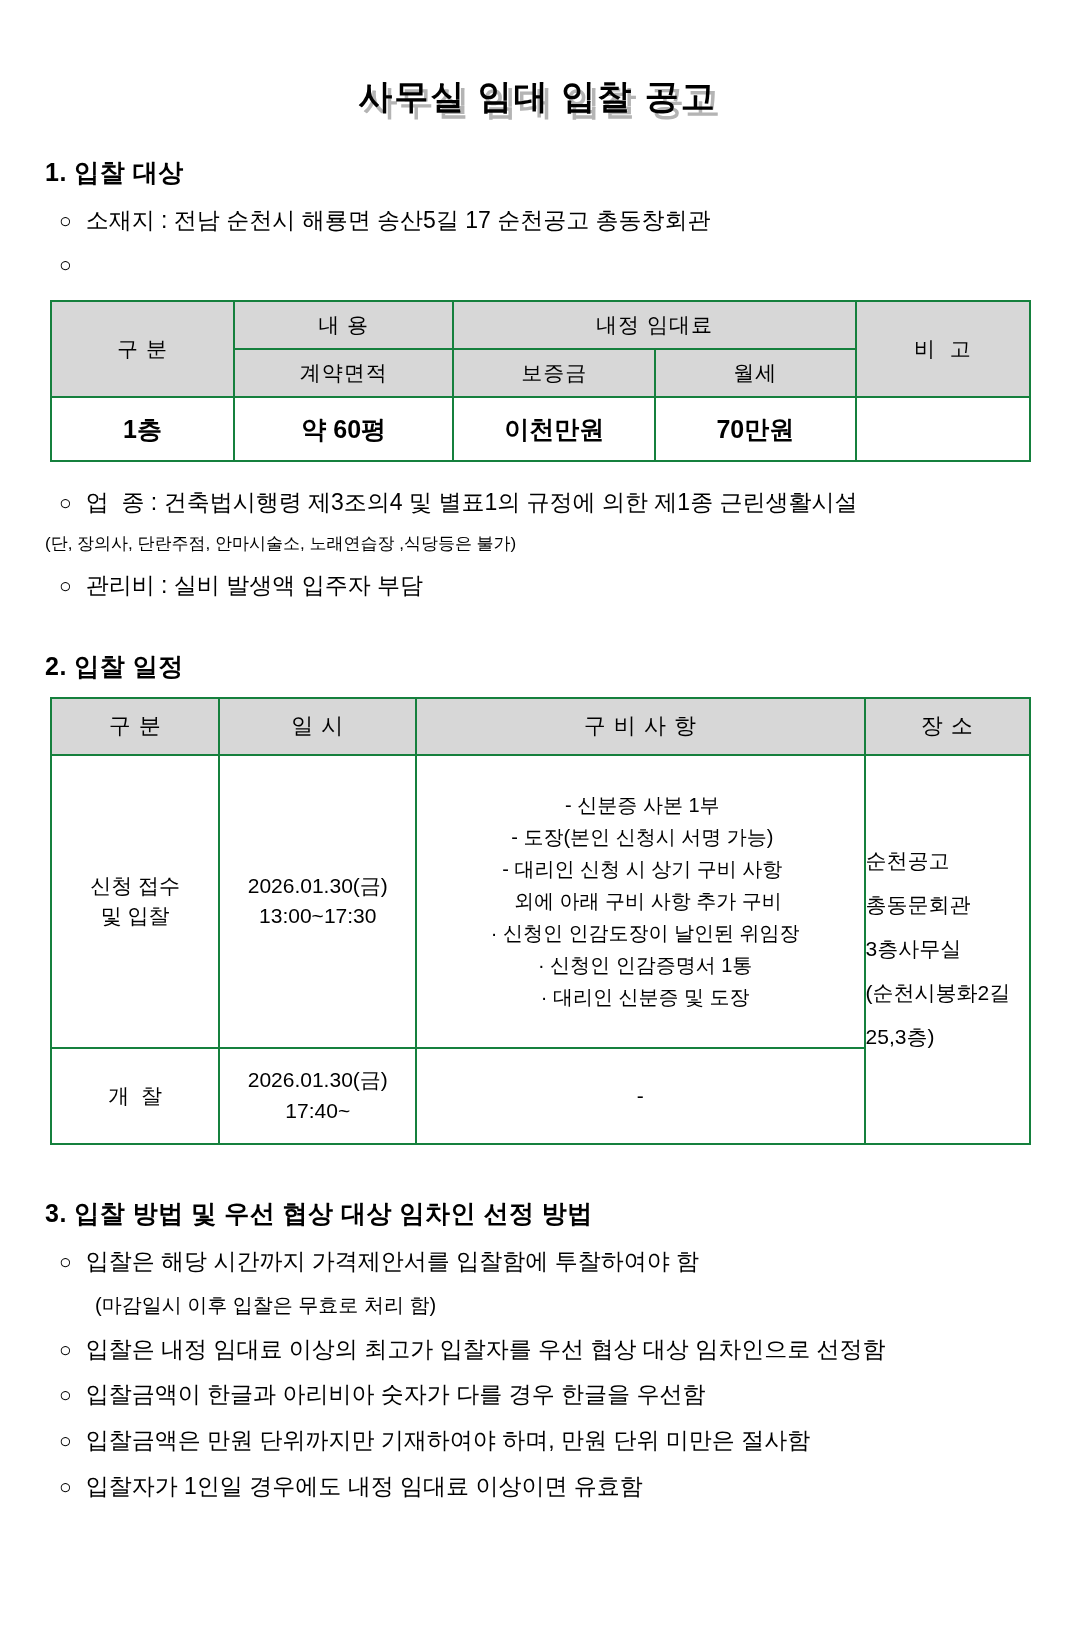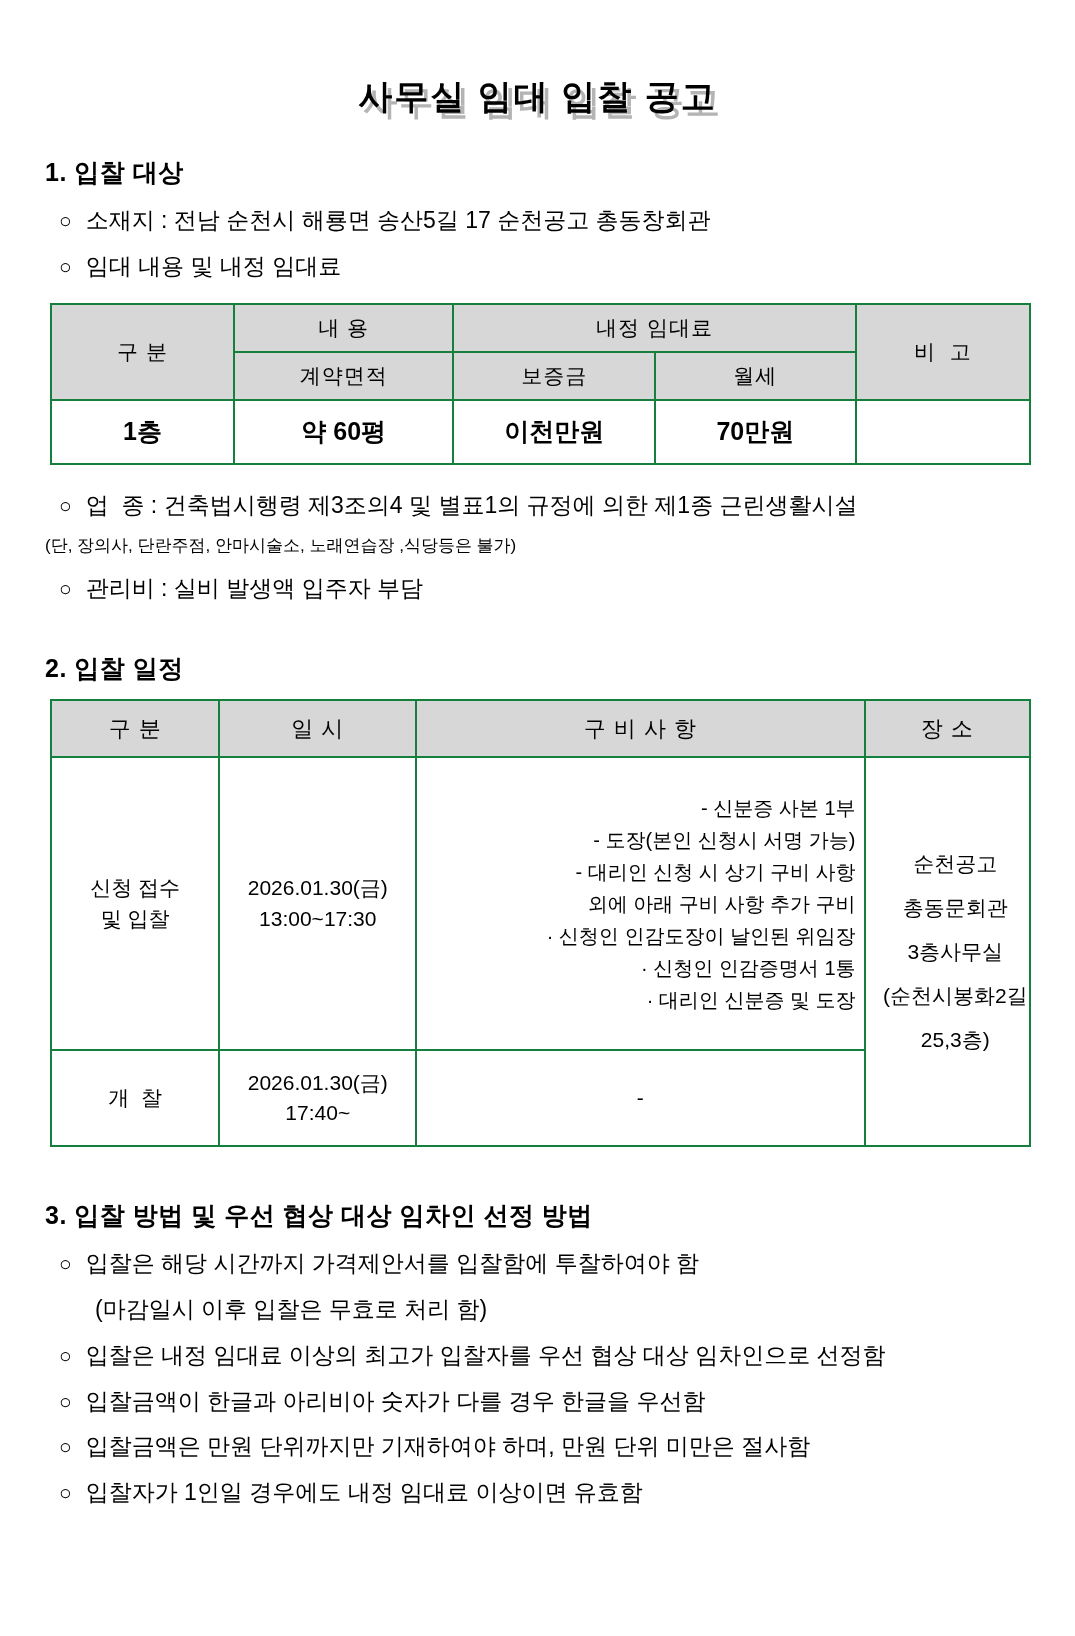--- a/index.html
+++ b/index.html
@@ -22,59 +22,58 @@
   
   .sec-h{font-size:25px;font-weight:600;letter-spacing:0.5px;}
   .sec1-h{margin-top:36px;}
   .sec2-h{margin-top:50px;}
   .sec3-h{margin-top:52px;}
 
   
   .li{display:flex;align-items:baseline;font-size:23px;margin-top:17px;padding-left:14px;line-height:1.25;}
   .li .blt{margin-right:14px;font-size:21px;flex:none;}
   .li-note{font-size:17px;margin-top:16px;padding-left:0;line-height:1.25;}
-  .li-subnote{font-size:23px;margin-top:17px;padding-left:50px;line-height:1.25;}
+  .li-subnote{font-size:20px;margin-top:17px;padding-left:50px;line-height:1.25;}
 
   
   table{border-collapse:collapse;table-layout:fixed;margin-left:5px;width:981px;}
   td{border:2px solid #15803d;text-align:center;vertical-align:middle;padding:0;}
   .th td{background:#d7d7d7;font-size:21px;letter-spacing:1px;}
 
   .t1{margin-top:22px;}
   .t1 .th td{height:46px;}
   .t1 .data td{height:62px;font-size:25px;font-weight:600;margin-top:28px;}
 
   .t2{margin-top:14px;}
   .t2 .th td{height:55px;font-size:22px;}
   .t2 td.c{font-size:21px;line-height:1.45;}
   .t2 .row1 td{height:271px;}
   .t2 .row2 td{height:94px;}
-  .t2 td.req{text-align:right;vertical-align:middle;padding:10px 8px 10px 12px;}
+  .t2 td.req{text-align:center;vertical-align:middle;padding:10px 8px 10px 12px;}
   .req .rline{font-size:20px;line-height:1.6;}
-  .t2 td.loc{text-align:center;vertical-align:middle;padding-left:16px;}
+  .t2 td.loc{text-align:left;vertical-align:middle;padding-left:0;}
   .loc .lline{font-size:21px;line-height:2.1;}
 
   .gap1{margin-top:26px;}
 </style>
 </head>
 <body>
 
 <div class="page">
 
   <div class="title pre">사무실 임대 입찰 공고</div>
 
   <div class="sec-h sec1-h pre">1. 입찰 대상</div>
 
   <div class="li">
     <span class="blt">○</span>
     <span class="pre">소재지 : 전남 순천시 해룡면 송산5길 17 순천공고 총동창회관</span>
   </div>
   <div class="li">
     <span class="blt">○</span>
-    <span class="pre">임대 내용 및 내정 임대료</span>
   </div>
 
   <table class="t1">
     <colgroup>
       <col style="width:18.7%">
         <col style="width:22.4%">
         <col style="width:20.6%">
         <col style="width:20.5%">
         <col style="width:17.8%">
     </colgroup>

